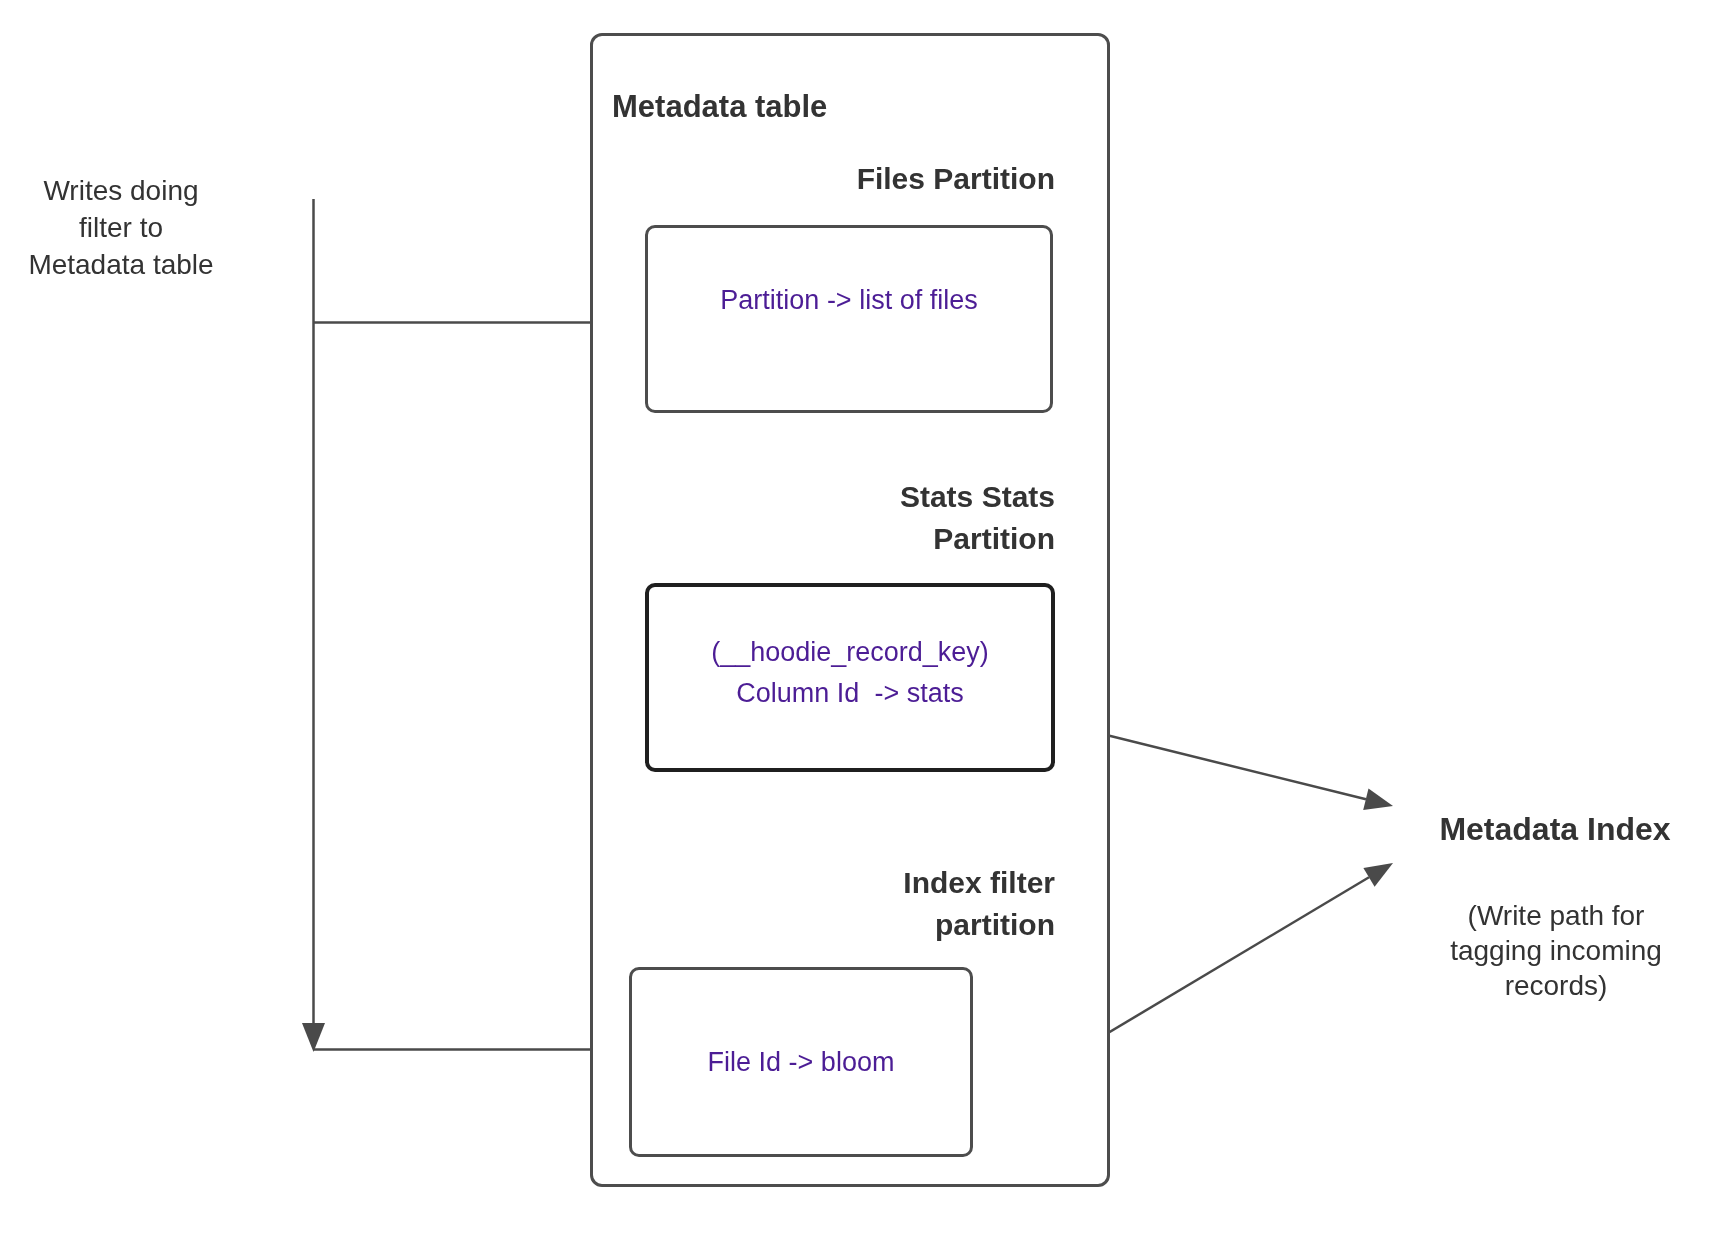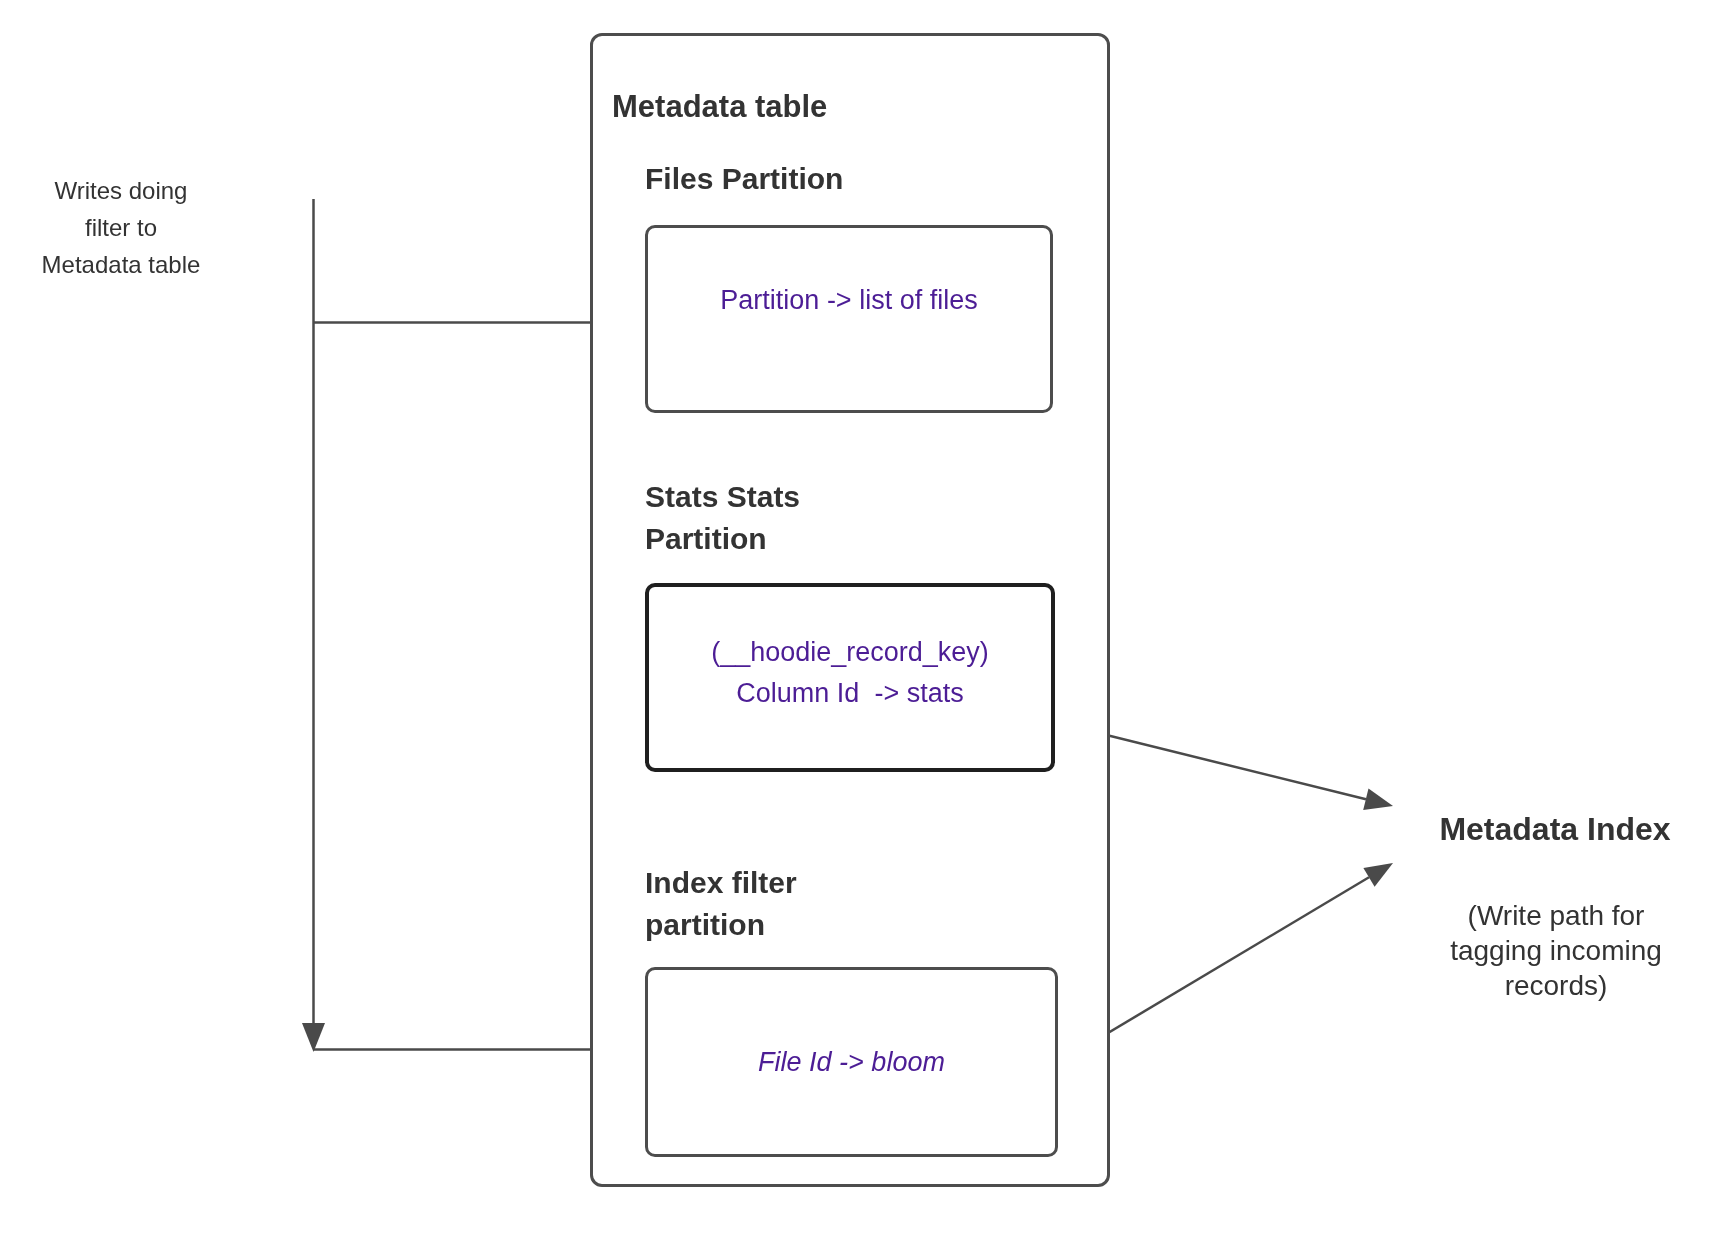--- a/index.html
+++ b/index.html
@@ -23,21 +23,21 @@
     height: 1244px;
     pointer-events: none;
   }
   .abs { position: absolute; }
 
   
   .left-note {
     left: 16px;
     top: 172px;
     width: 210px;
-    font-size: 24px;
+    font-size: 28px;
     line-height: 37px;
     text-align: center;
     color: #333333;
   }
 
   
   .outer-box {
     left: 590px;
     top: 33px;
     width: 520px;
@@ -54,21 +54,21 @@
     font-size: 31px;
     font-weight: bold;
     line-height: 42px;
     white-space: nowrap;
     color: #333333;
   }
   .partition-title {
     position: absolute;
     left: 52px;
     width: 410px;
-    text-align: left;
+    text-align: right;
     font-size: 30px;
     font-weight: bold;
     line-height: 42px;
     color: #333333;
   }
   .inner-box {
     position: absolute;
     box-sizing: border-box;
     border: 3px solid #4d4d4d;
     border-radius: 10px;
@@ -78,21 +78,21 @@
     align-items: center;
     justify-content: center;
     font-size: 27px;
     line-height: 41px;
     text-align: center;
     color: #4c1d95;
   }
   .files-box  { left: 52px; top: 189px; width: 408px; height: 188px; padding-bottom: 38px; }
   .stats-box  { left: 52px; top: 547px; width: 410px; height: 189px; padding-bottom: 10px;
                 border: 4px solid #1f1f1f; }
-  .bloom-box  { left: 52px; top: 931px; width: 413px; height: 190px; font-style: italic; }
+  .bloom-box  { left: 36px; top: 931px; width: 344px; height: 190px; }
   .pre { white-space: pre-wrap; }
 
   
   .index-title {
     left: 1385px;
     top: 808px;
     width: 340px;
     text-align: center;
     font-size: 32px;
     font-weight: bold;

